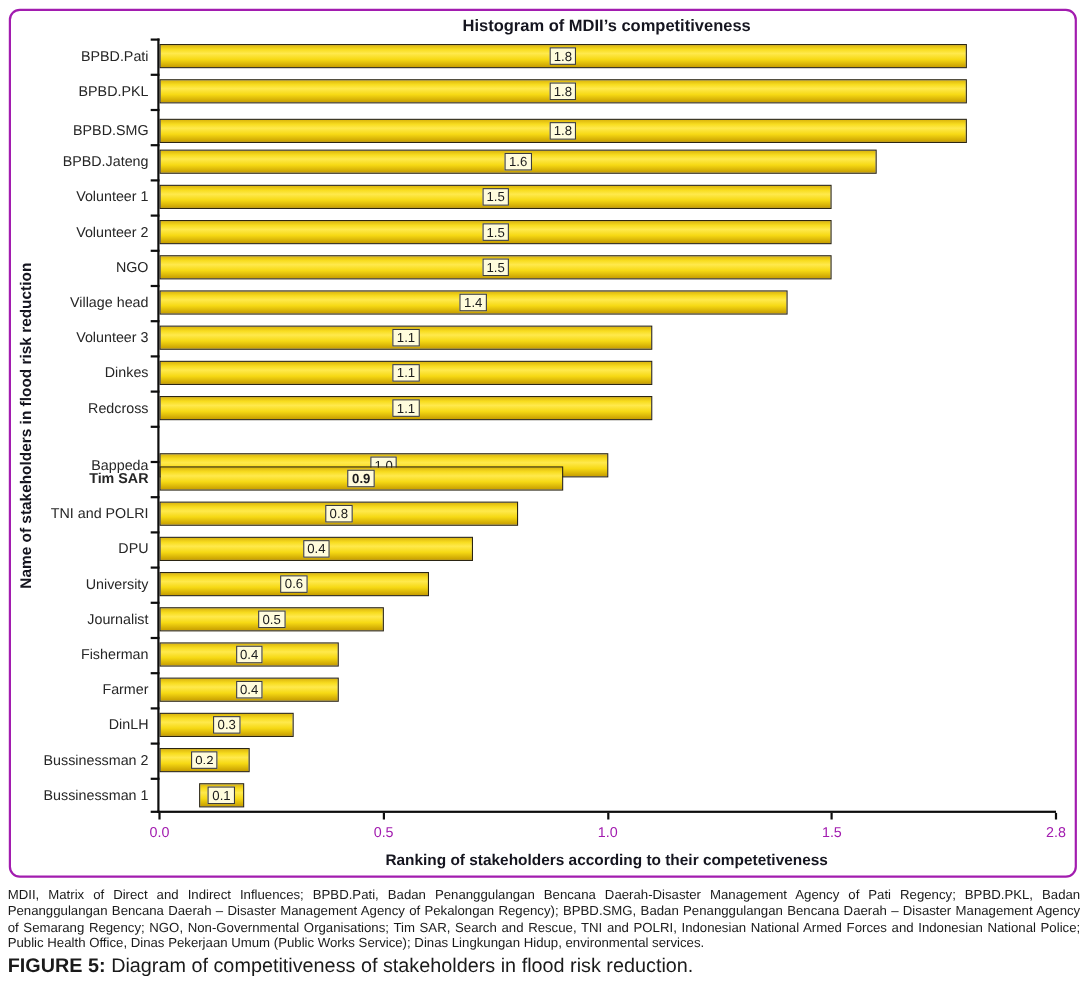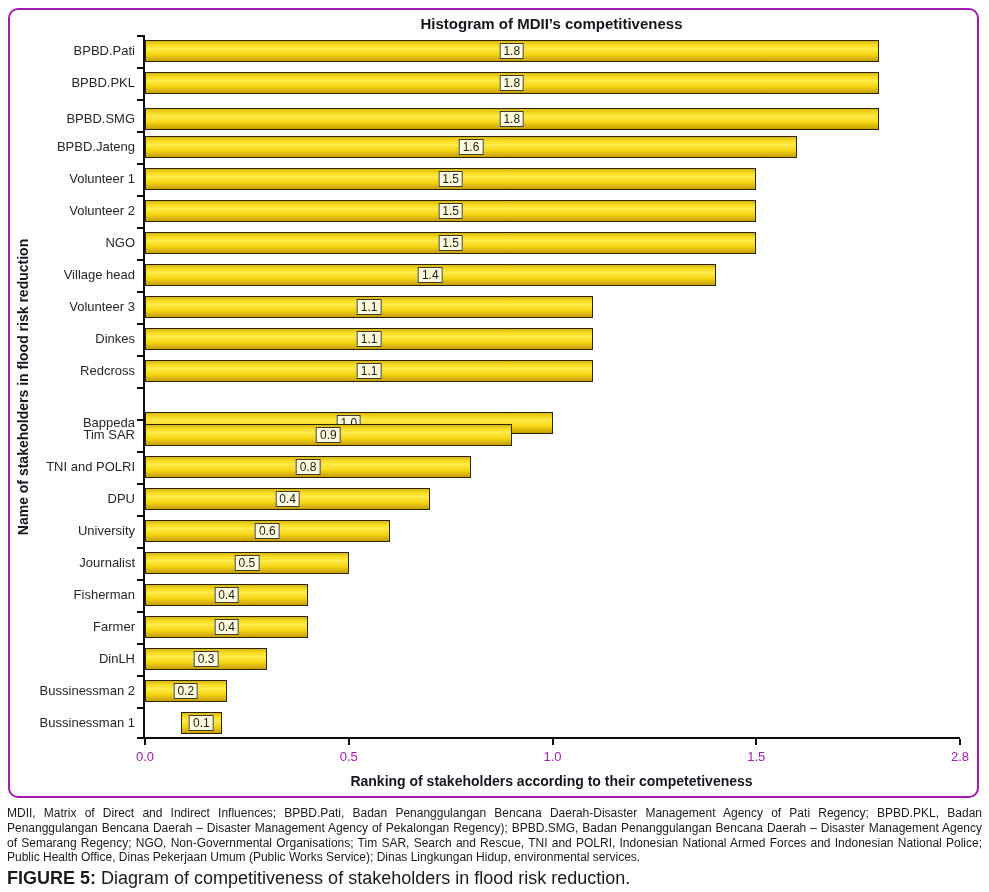--- a/index.html
+++ b/index.html
@@ -133,21 +133,21 @@
         <div class="bar" style="width: 55%;">
           <div class="val-box">1.1</div>
         </div>
       </div>
       <div class="bar-row" style="top: 352px; margin-top: 20px;">
         <div class="cat-label">Bappeda</div>
         <div class="bar" style="width: 50%;">
           <div class="val-box">1.0</div>
         </div>
       </div>
-      <div class="bar-row" style="top: 384px;">
+      <div class="bar-row" style="top: 384px; font-weight: bold;">
         <div class="cat-label">Tim SAR</div>
         <div class="bar" style="width: 45%;">
           <div class="val-box">0.9</div>
         </div>
       </div>
       <div class="bar-row" style="top: 416px;">
         <div class="cat-label">TNI and POLRI</div>
         <div class="bar" style="width: 40%;">
           <div class="val-box">0.8</div>
         </div>

